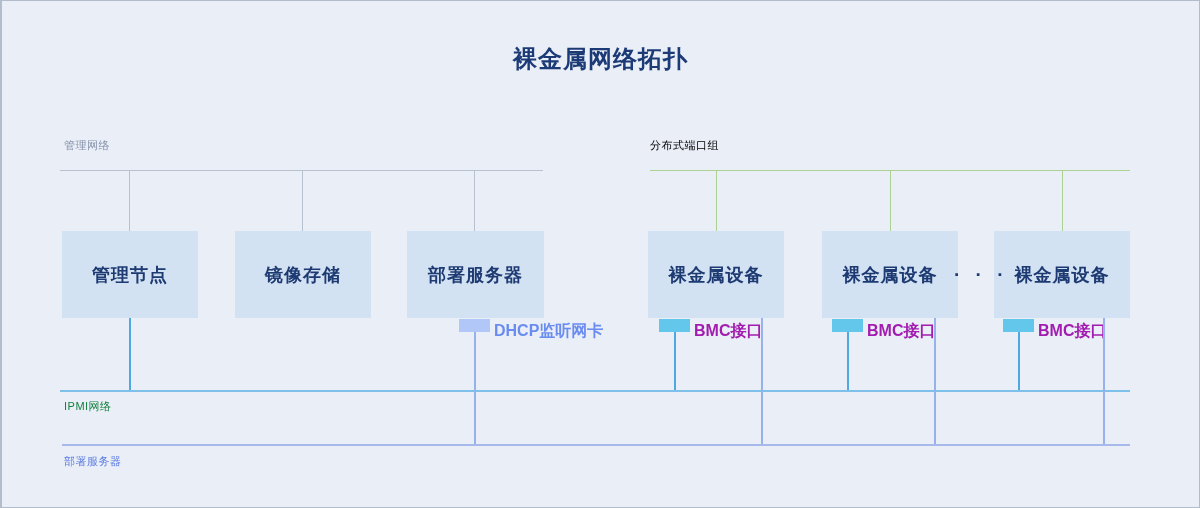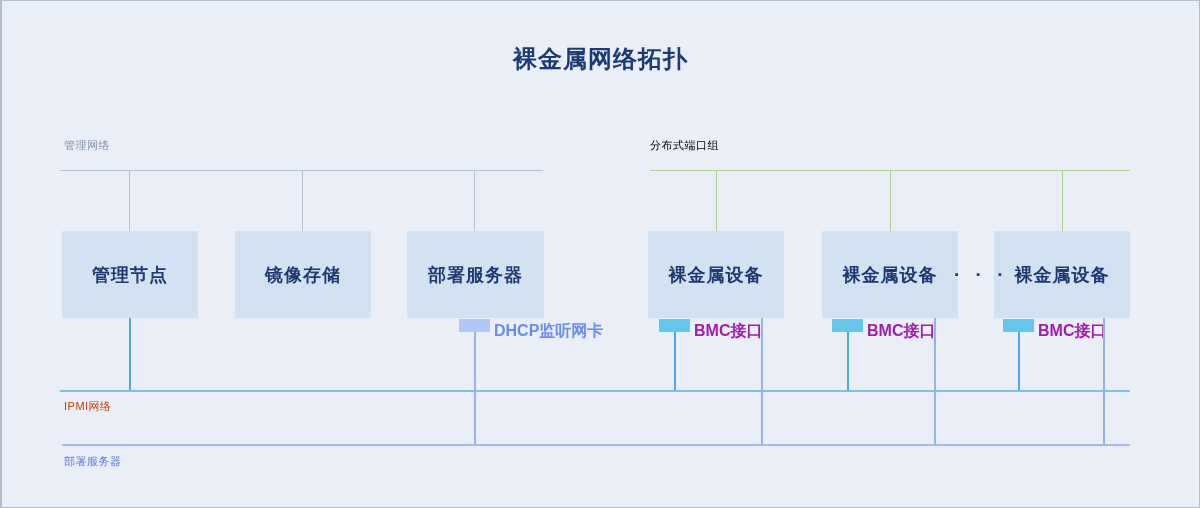--- a/index.html
+++ b/index.html
@@ -27,21 +27,21 @@
   }
 
   .net-label {
     position: absolute;
     font-size: 11px;
     font-weight: 400;
     letter-spacing: 0.5px;
   }
   .mgmt-label   { left: 62px;  top: 137px; color: #8593ab; }
   .dpg-label    { left: 648px; top: 137px; color: #000000; }
-  .ipmi-label   { left: 62px;  top: 398px; color: #c2410c; }
+  .ipmi-label   { left: 62px;  top: 398px; color: #15803d; }
   .deploy-label { left: 62px;  top: 453px; color: #5c7ce2; }
 
   .hline, .vline { position: absolute; }
   .hline { height: 1px; }
   .vline { width: 1px; }
 
   .mgmt-line      { left: 58px;  top: 169px; width: 483px;  background: #b7c1cf; }
   .dpg-line       { left: 648px; top: 169px; width: 480px;  background: #abd293; }
   .ipmi-line      { left: 58px;  top: 389px; width: 1070px; height: 1.5px; background: #7dc0ea; }
   .deploy-line    { left: 60px;  top: 443px; width: 1068px; height: 1.5px; background: #a6b9ea; }

